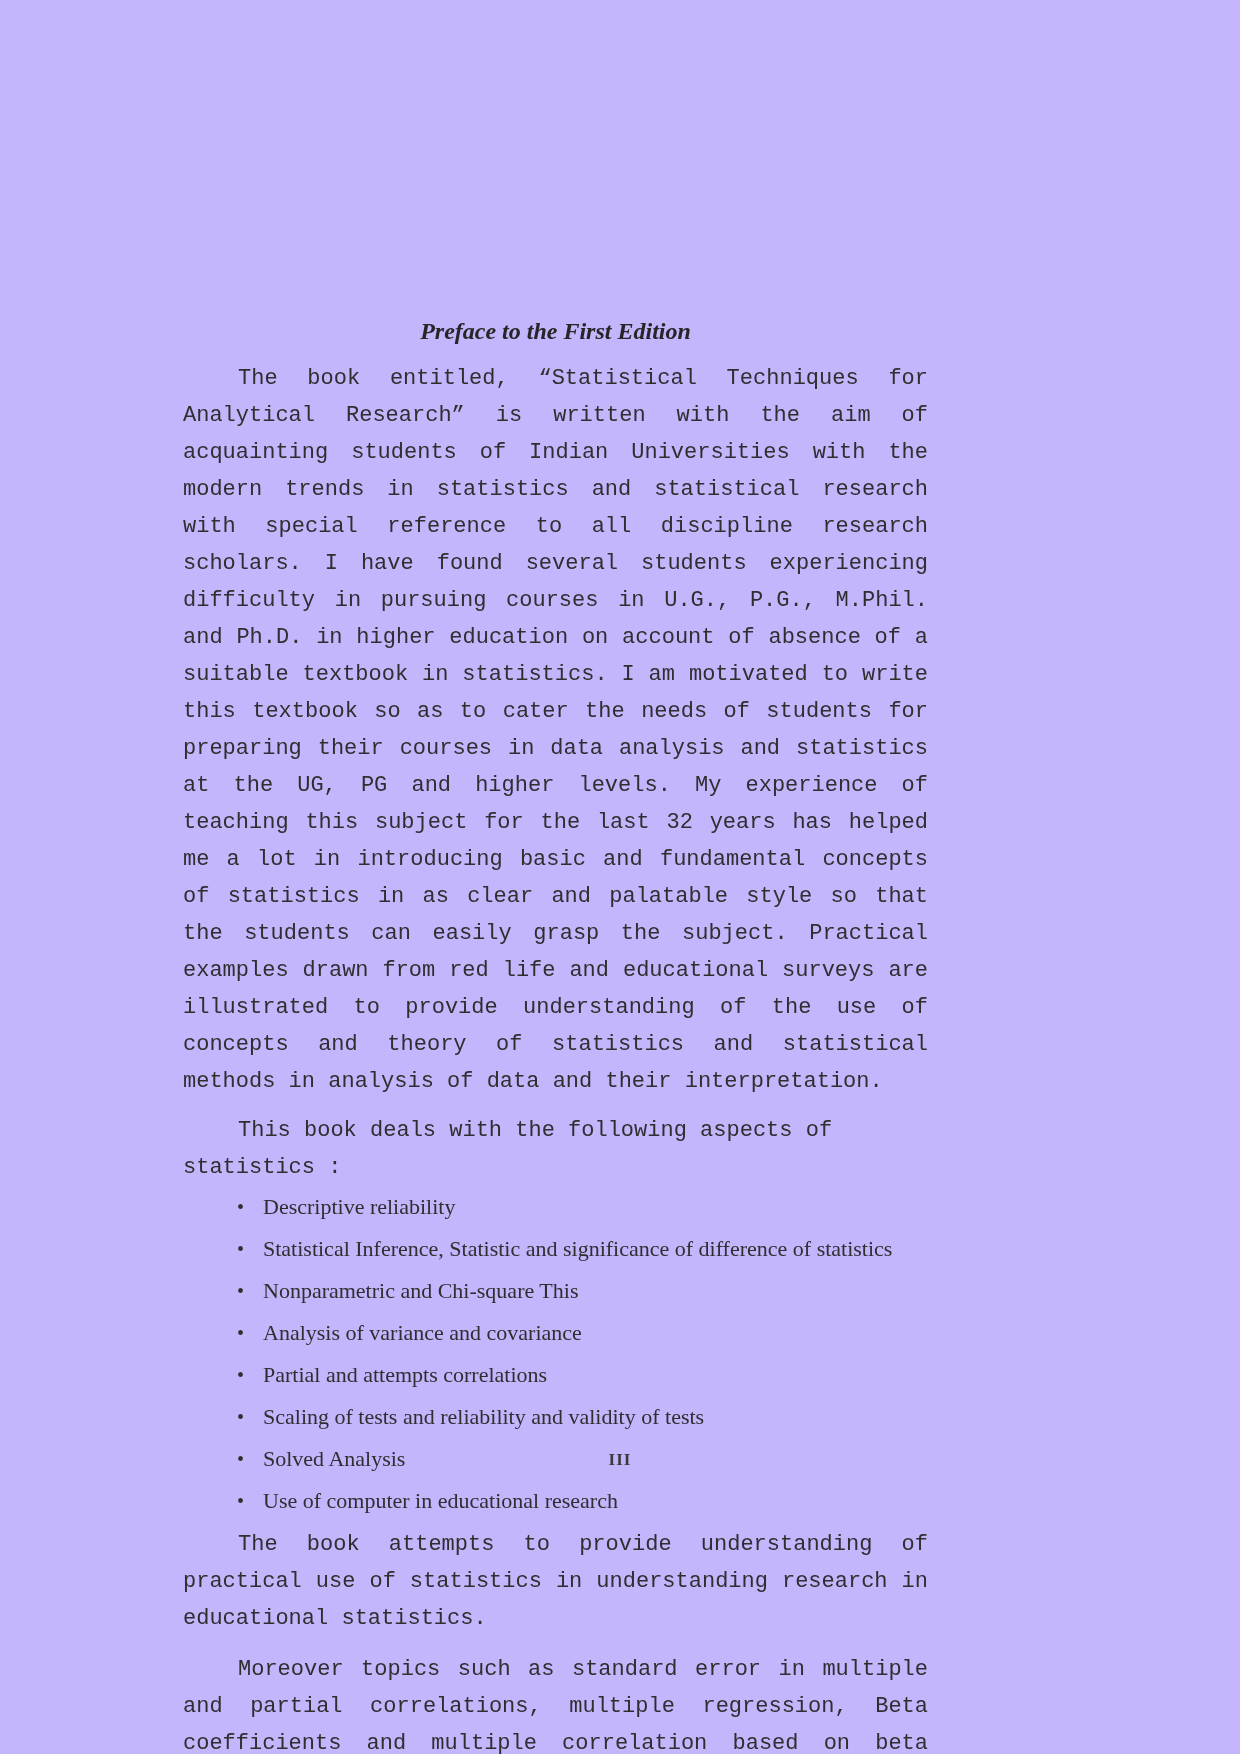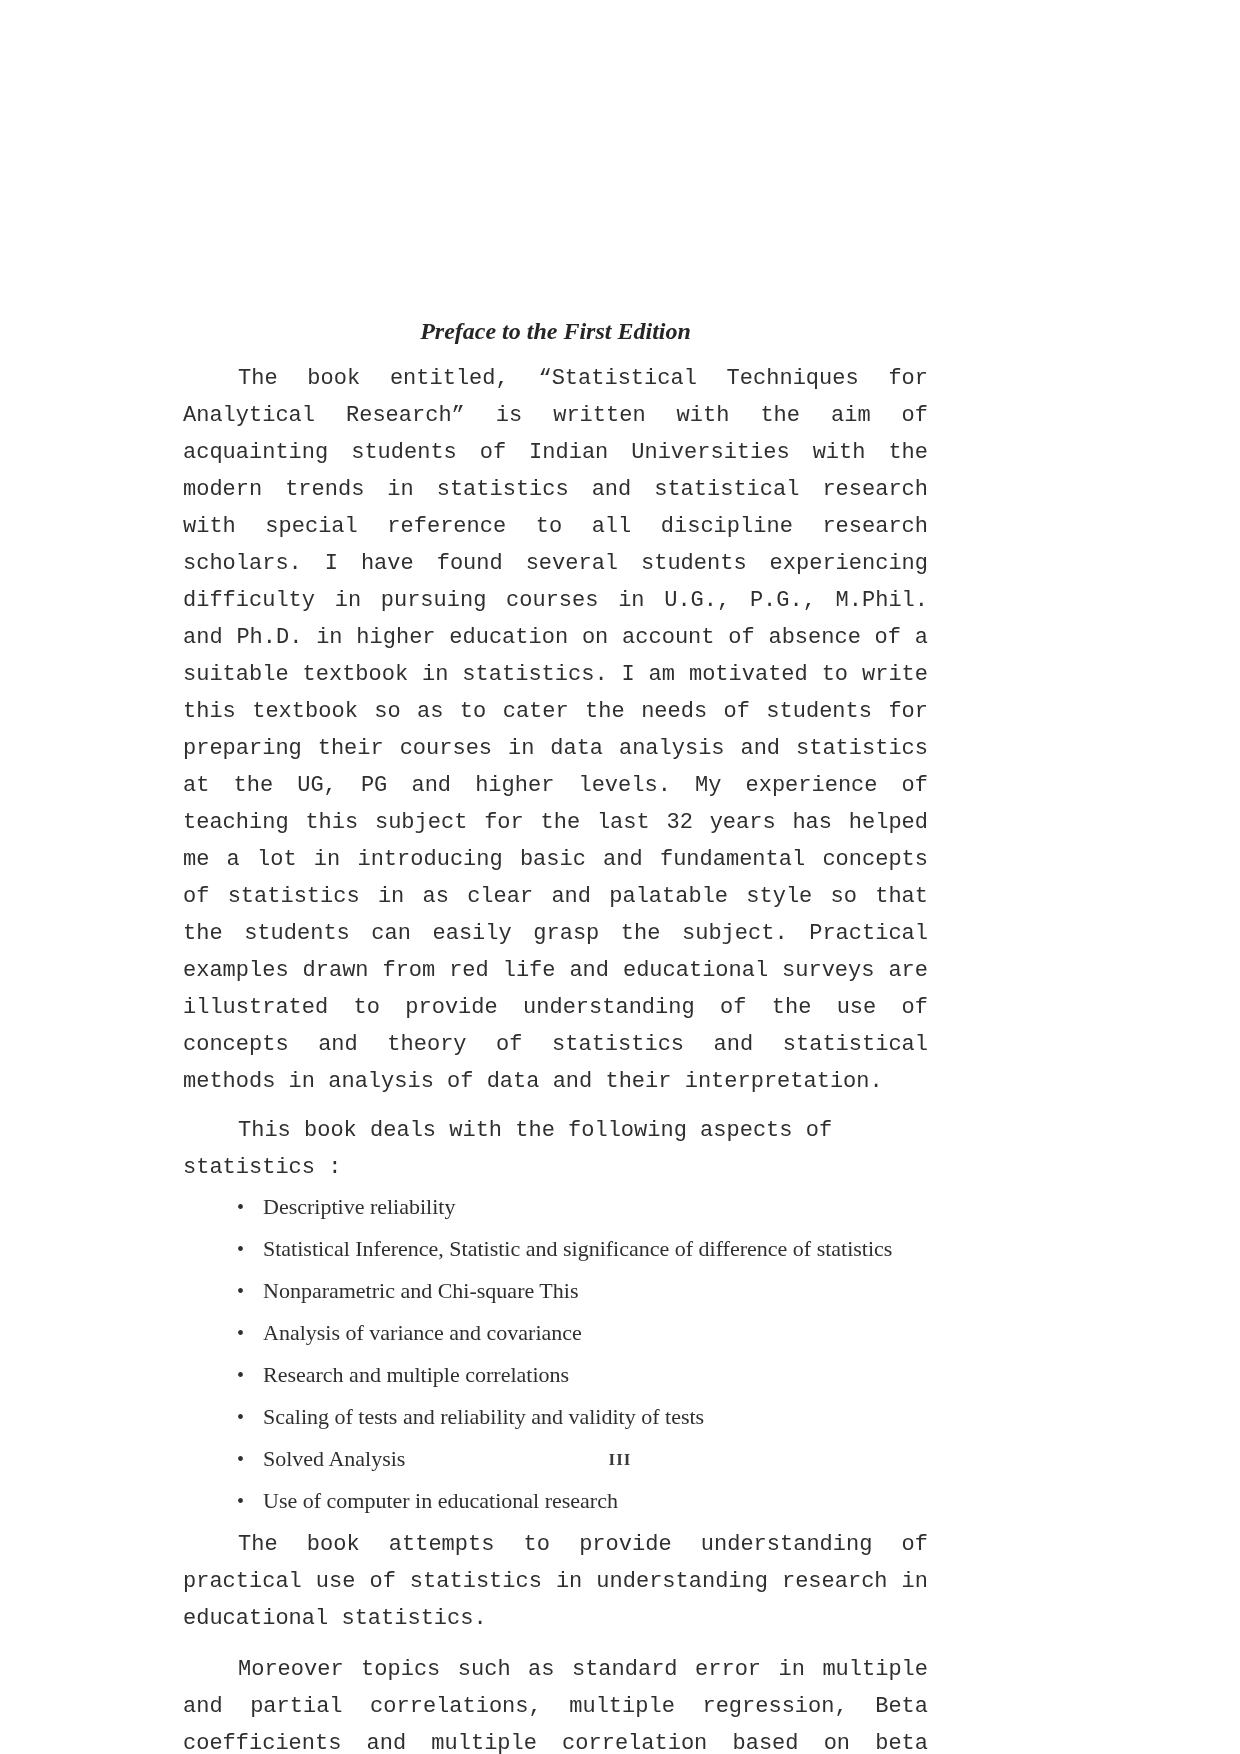--- a/index.html
+++ b/index.html
@@ -5,21 +5,21 @@
   html, body {
     margin: 0;
     padding: 0;
     background: #e8e8e8;
   }
   .page {
     position: relative;
     width: 1240px;
     height: 1754px;
     margin: 0 auto;
-    background: #ffffff;
+    background: #c4b5fd;
     font-family: "Liberation Serif", serif;
     color: #2f2f2f;
     overflow: hidden;
   }
   .content {
     position: absolute;
     left: 183px;
     top: 316px;
     width: 745px;
   }
@@ -108,21 +108,21 @@
       <li>
         <span class="bullet">•</span>
         <span class="topic-text">Nonparametric and Chi-square This</span>
       </li>
       <li>
         <span class="bullet">•</span>
         <span class="topic-text">Analysis of variance and covariance</span>
       </li>
       <li>
         <span class="bullet">•</span>
-        <span class="topic-text">Research and multiple correlations</span>
+        <span class="topic-text">Partial and attempts correlations</span>
       </li>
       <li>
         <span class="bullet">•</span>
         <span class="topic-text">Scaling of tests and reliability and validity of tests</span>
       </li>
       <li>
         <span class="bullet">•</span>
         <span class="topic-text">Solved Analysis</span>
       </li>
       <li>

